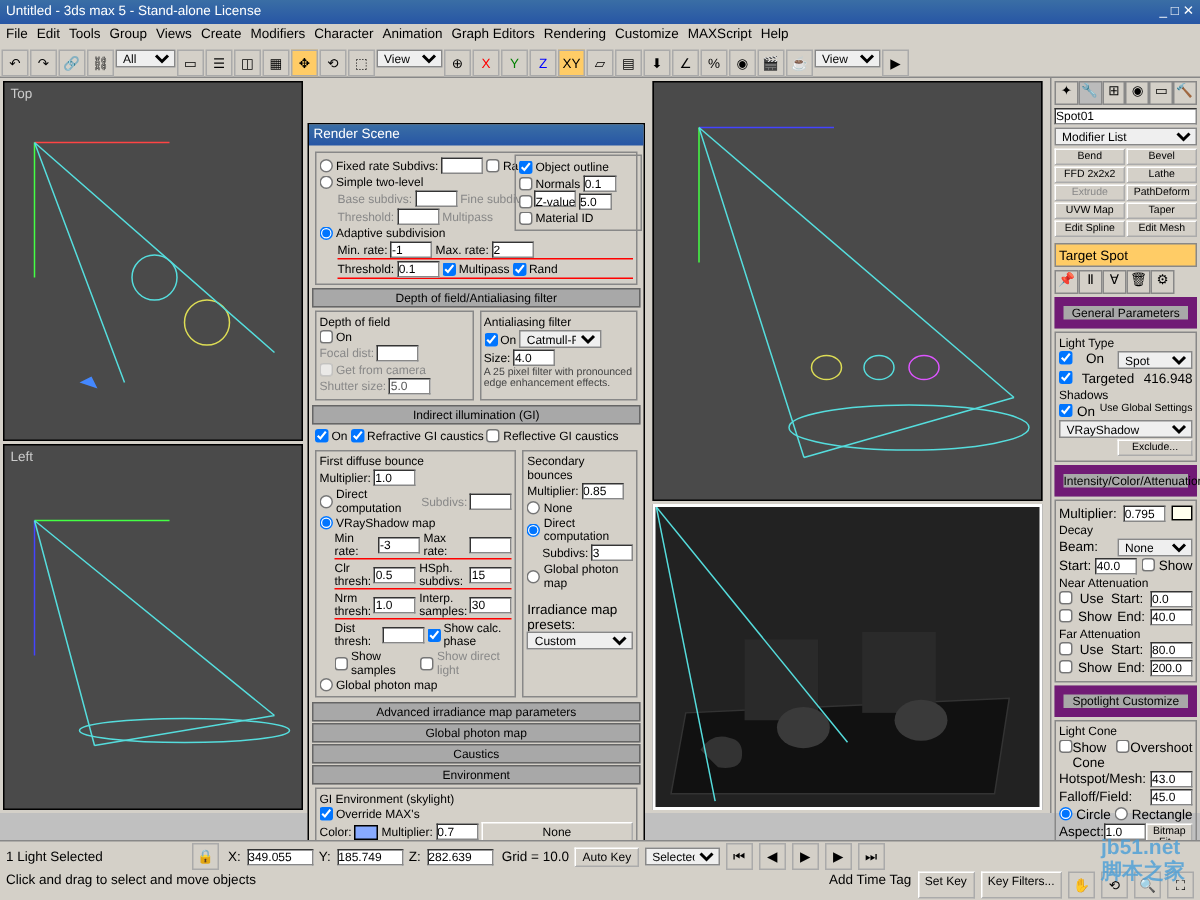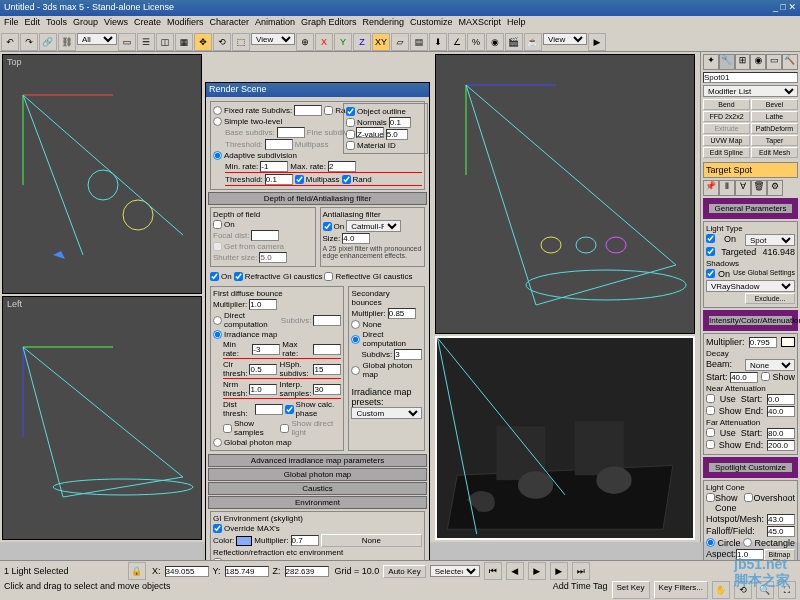--- a/index.html
+++ b/index.html
@@ -243,20 +243,21 @@
               <select style="width:55px"><option>Catmull-Rom</option></select>
             </div>
           <div class="row">
               <label>Size:</label>
               <input type="text" value="4.0" style="">
             </div>
           <div style="font-size:7px;color:#444">A 25 pixel filter with pronounced edge enhancement effects.</div>
         </div>
       </div>
 
+      <div class="rollout-hdr">Indirect illumination (GI)</div>
       <div class="row" style="padding:2px">
           <input type="checkbox" checked="" style="">
           <label>On</label> 
           <input type="checkbox" checked="" style="">
           <label>Refractive GI caustics</label> 
           <input type="checkbox" style="">
           <label>Reflective GI caustics</label>
         </div>
       <div style="display:flex">
         <div class="grp" style="flex:3">
@@ -266,21 +267,21 @@
               <input type="text" value="1.0" style="">
             </div>
           <div class="row">
               <input type="radio" style="">
               <label>Direct computation</label> 
               <label style="color:#888">Subdivs:</label>
               <input type="text" disabled="" style="">
             </div>
           <div class="row">
               <input type="radio" checked="" style="">
-              <label>Irradiance map</label>
+              <label>VRayShadow map</label>
             </div>
           <div class="row redmark" style="margin-left:10px">
               <label>Min rate:</label>
               <input type="text" value="-3" style=""> 
               <label>Max rate:</label>
               <input type="text" style="">
             </div>
           <div class="row redmark" style="margin-left:10px">
               <label>Clr thresh:</label>
               <input type="text" value="0.5" style=""> 

